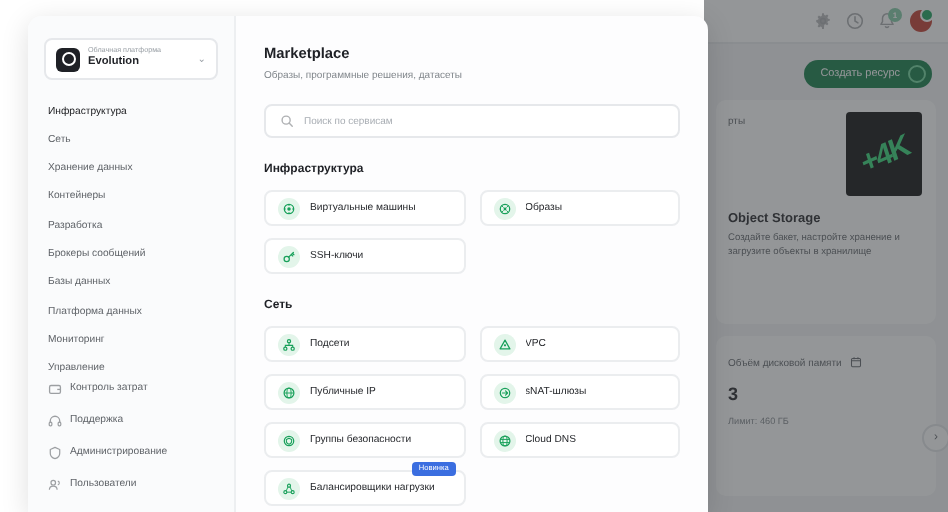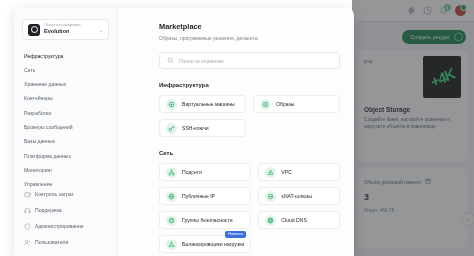--- a/index.html
+++ b/index.html
@@ -104,21 +104,20 @@
 
   
   .panel {
     position: absolute; left: 14px; top: 8px;
     width: 340px; height: 248px;
     background: #fdfdfe;
     border-radius: 7px 7px 0 0;
     box-shadow: 0 3px 14px rgba(0,0,0,0.13);
     overflow: hidden;
     display: flex;
-    gap: 27px;
   }
 
   
   .sidebar {
     width: 104px; height: 100%;
     background: #fafbfc;
     border-right: 1px solid #edeff1;
     position: relative; flex: 0 0 104px;
   }
   .org-switch {

